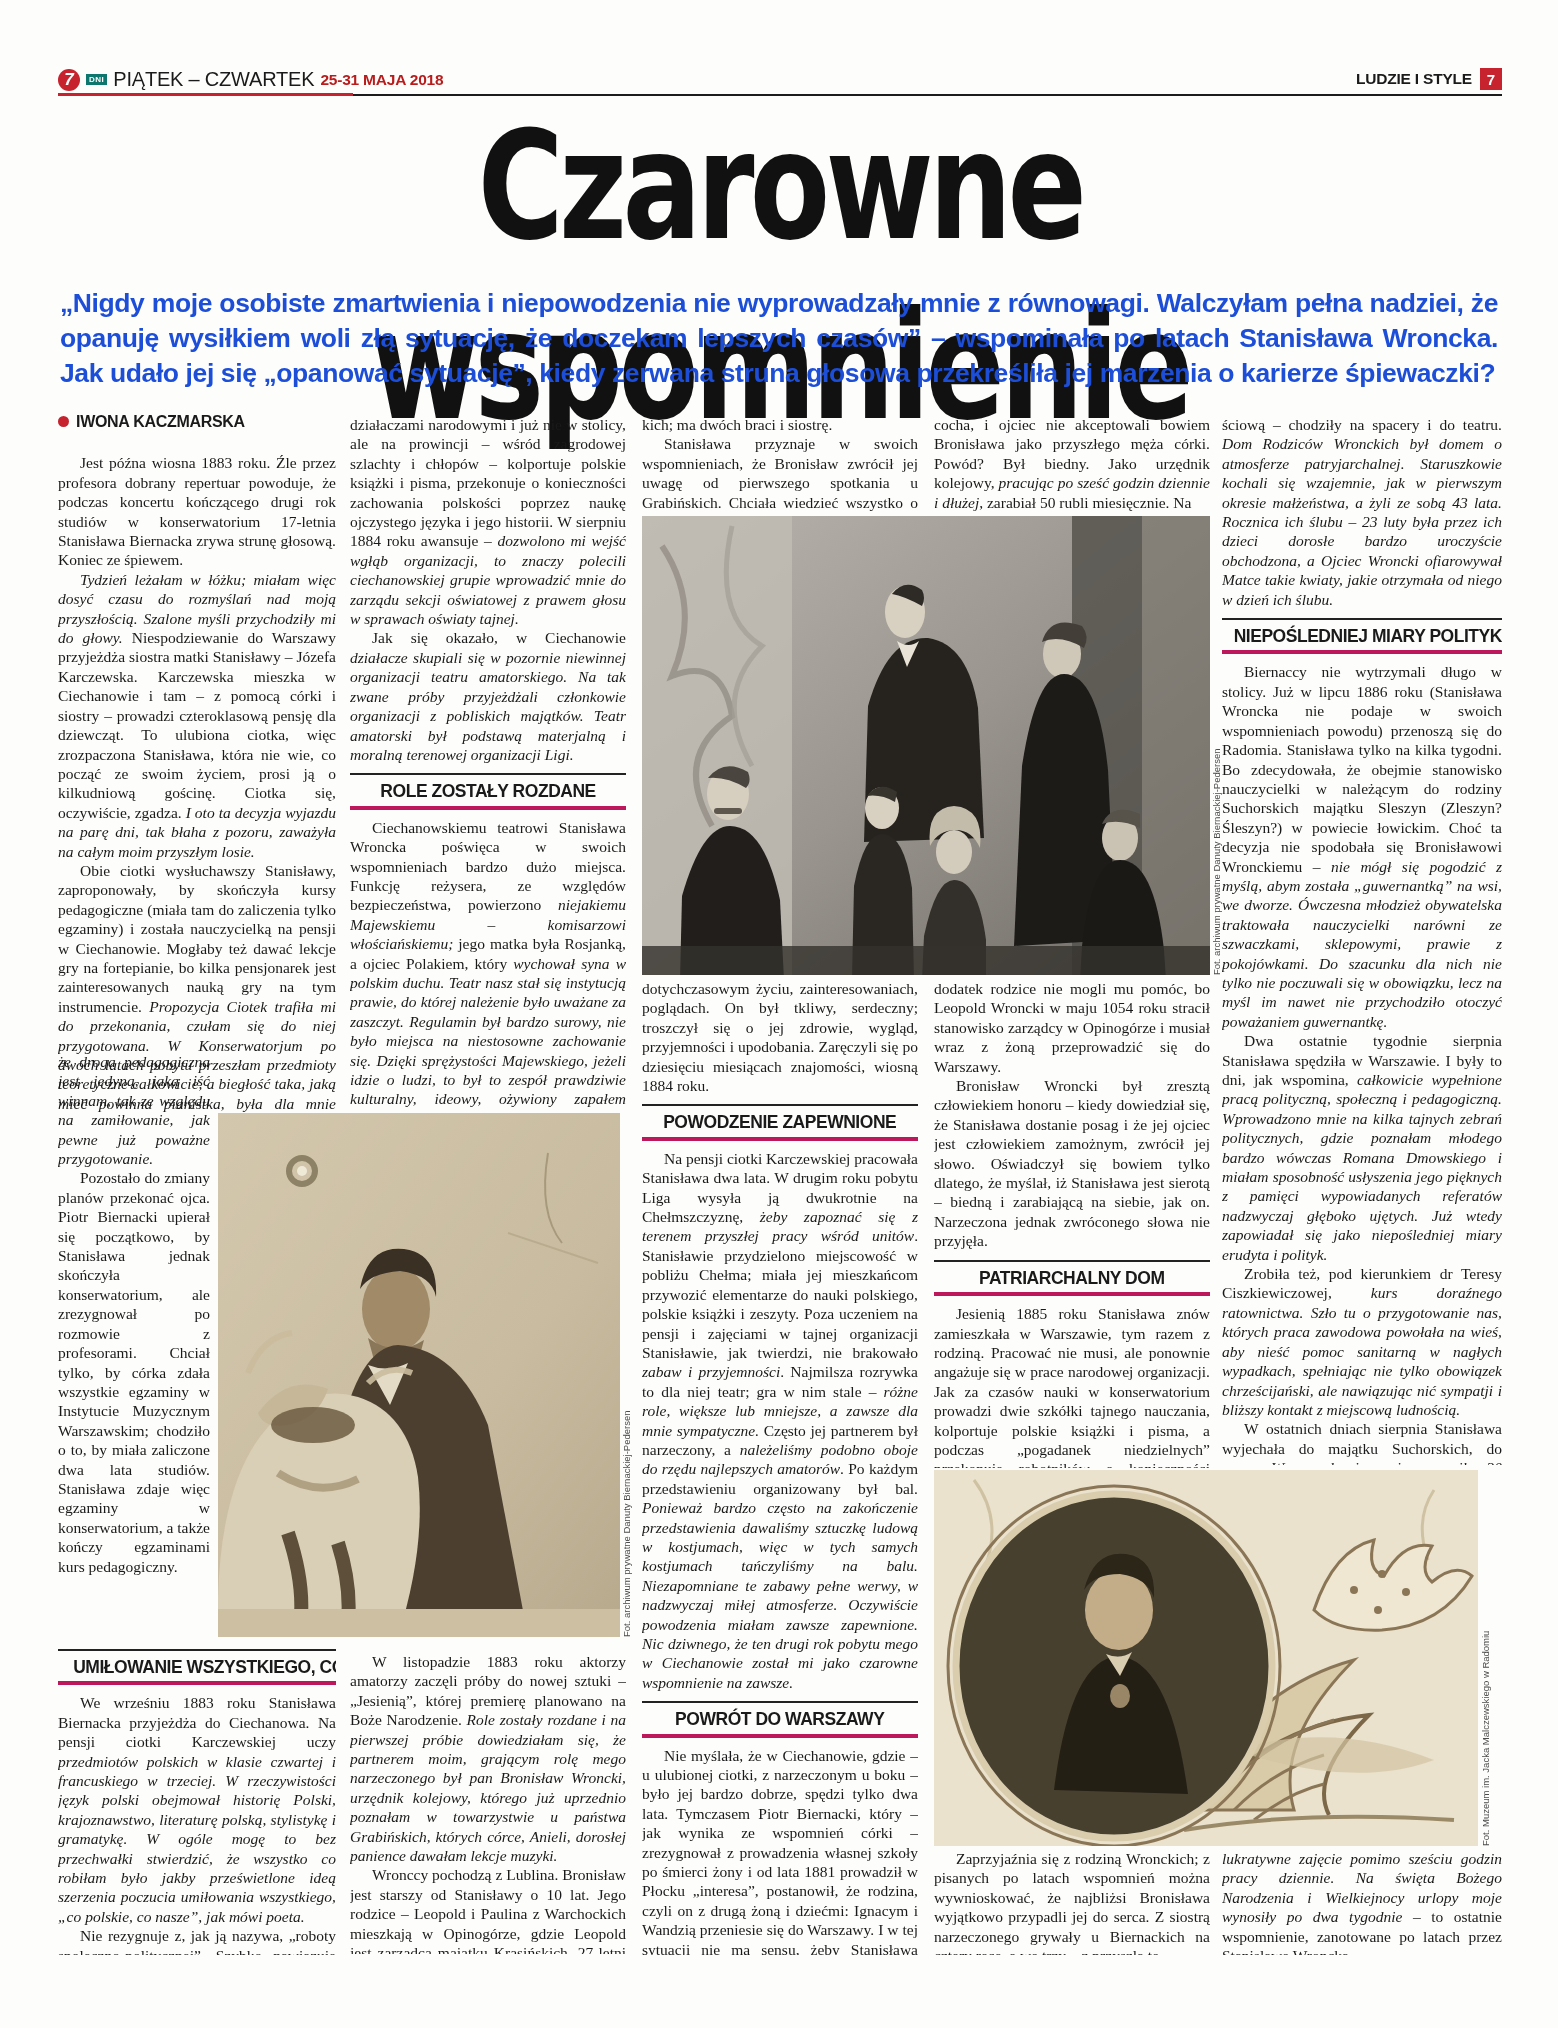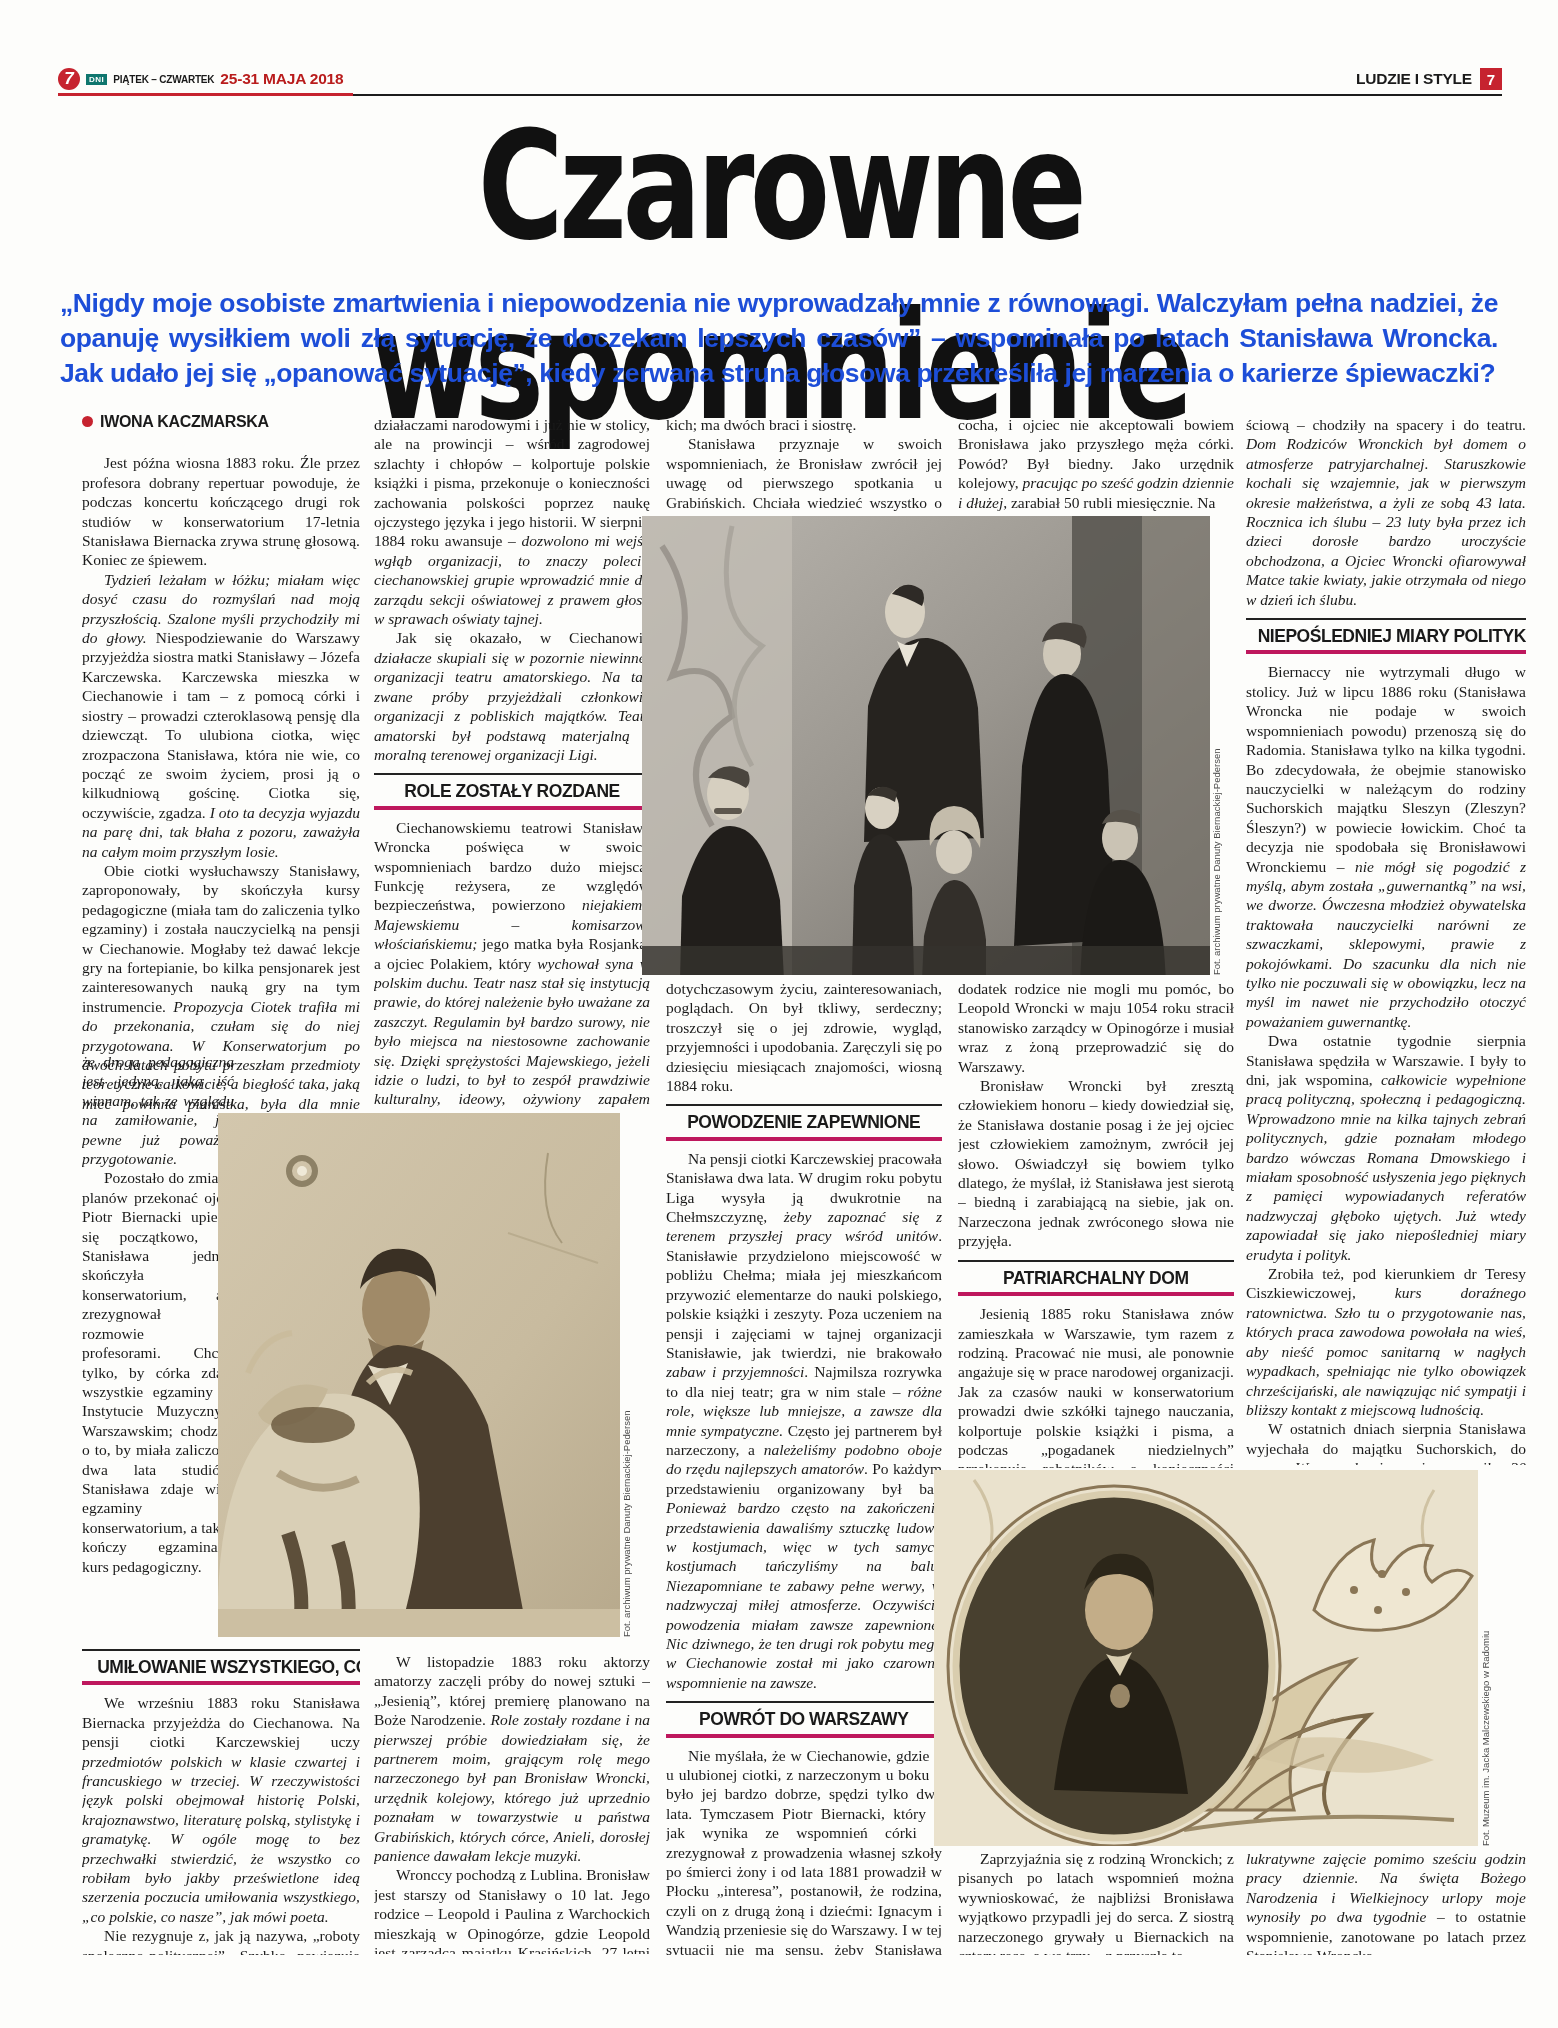--- a/index.html
+++ b/index.html
@@ -5,36 +5,36 @@
   html,body{margin:0;padding:0;background:#e8e8e8;}
   .page{position:relative;width:1558px;height:2028px;background:#fdfdfb;margin:0 auto;overflow:hidden;
         font-family:"Liberation Serif",serif;color:#1a1a1a;}
   
   .hdr{position:absolute;top:68px;left:58px;width:1444px;height:24px;font-family:"Liberation Sans",sans-serif;}
   .hdr-left{position:absolute;left:0;top:0;display:flex;align-items:center;gap:6px;}
   .logo7{display:inline-flex;align-items:center;justify-content:center;width:22px;height:22px;border-radius:50%;
          background:#c6232f;color:#fff;font-weight:bold;font-size:17px;font-style:italic;}
   .logodni{display:inline-flex;align-items:center;justify-content:center;height:11px;padding:0 3px;
            background:#0f766e;color:#fff;font-weight:bold;font-size:8px;letter-spacing:.5px;}
-  .hdr-days{font-weight:bold;font-size:10px;letter-spacing:-0.2px;}
+  .hdr-days{font-weight:normal;font-size:20px;letter-spacing:-0.2px;}
   .hdr-date{font-weight:bold;font-size:15.5px;color:#b91c1c;letter-spacing:-0.2px;}
   .hdr-right{position:absolute;right:0;top:0;display:flex;align-items:center;gap:8px;}
   .hdr-section{font-weight:bold;font-size:15.5px;letter-spacing:-0.2px;}
   .pagebox{display:inline-flex;align-items:center;justify-content:center;width:22px;height:22px;
            background:#c6232f;color:#fff;font-weight:bold;font-size:15px;}
   .hdr-rule{position:absolute;top:94px;left:58px;width:1444px;height:2px;background:#1c1c1c;}
   .hdr-rule-red{position:absolute;top:93px;left:58px;width:295px;height:3px;background:#c6232f;}
   
   .headline{position:absolute;top:96px;left:58px;width:1444px;height:188px;text-align:center;overflow:visible;}
   .headline span{display:inline-block;font-family:"DejaVu Sans",sans-serif;font-weight:bold;font-size:150px;
                  letter-spacing:-6px;line-height:180px;transform:scaleX(.78);transform-origin:50% 50%;color:#111;}
   .lead{position:absolute;top:286px;left:60px;width:1438px;font-family:"Liberation Sans",sans-serif;
         font-weight:bold;font-size:26.5px;line-height:35px;letter-spacing:-0.4px;text-align:justify;color:#1d4ed8;}
   
-  .col{position:absolute;overflow:hidden;font-size:15.5px;line-height:19.4px;text-align:justify;margin-left:24px;}
+  .col{position:absolute;overflow:hidden;font-size:15.5px;line-height:19.4px;text-align:justify;}
   .col p{margin:0;text-indent:22px;}
   .col p.cont{text-indent:0;}
   .col i{font-style:italic;}
   .subhead{margin:9px 0 8px 0;padding:6px 0 5px 0;border-top:2.5px solid #222;border-bottom:4px solid #be185d;
            text-align:center;font-family:"Liberation Sans",sans-serif;font-weight:bold;font-size:19px;
            letter-spacing:-0.5px;white-space:nowrap;}
   .subhead span{display:inline-block;transform:scaleX(.92);transform-origin:50% 50%;}
   .byline{display:flex;align-items:center;gap:7px;margin-bottom:22px;font-family:"Liberation Sans",sans-serif;
           font-weight:bold;font-size:16px;letter-spacing:-0.3px;text-indent:0;}
   .byline .dot{width:11px;height:11px;border-radius:50%;background:#c6232f;flex:0 0 auto;}

